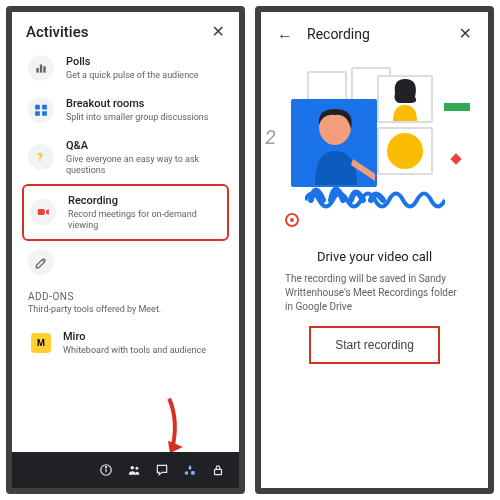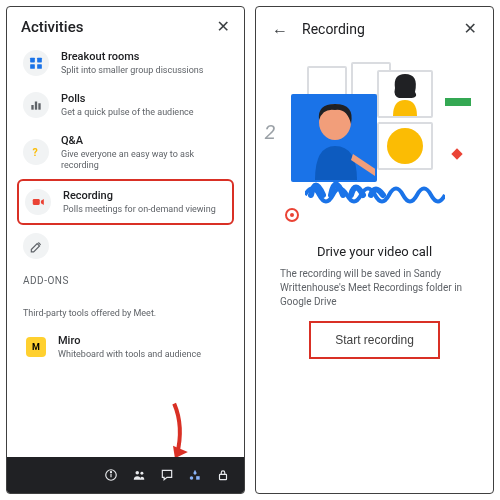--- a/index.html
+++ b/index.html
@@ -1,32 +1,32 @@
 <!DOCTYPE html>
 <html><head>
 <meta charset="utf-8">
 <style>
   * { box-sizing: border-box; margin: 0; padding: 0; }
   body { font-family: -apple-system, BlinkMacSystemFont, 'Segoe UI', Roboto, sans-serif; background: #fff; width: 500px; height: 500px; display: flex; gap: 10px; padding: 6px; }
-  .panel { flex: 1; border: 1px solid #404040; border-radius: 4px; background: #fff; display: flex; flex-direction: column; overflow: hidden; position: relative; }
+  .panel { flex: 1; border: 6px solid #404040; border-radius: 4px; background: #fff; display: flex; flex-direction: column; overflow: hidden; position: relative; }
 
   
   .p1-header { display: flex; align-items: center; justify-content: space-between; padding: 10px 14px 4px; }
   .p1-title { font-size: 15px; font-weight: 500; color: #202124; }
   .close-x { font-size: 16px; color: #3c4043; cursor: pointer; }
   .list { padding: 2px 10px 0; }
   .item { display: flex; align-items: center; padding: 8px 6px; border-radius: 6px; }
   .icon-circle { width: 26px; height: 26px; border-radius: 50%; background: #f1f3f4; display: flex; align-items: center; justify-content: center; margin-right: 12px; flex-shrink: 0; }
   .icon-circle svg { width: 14px; height: 14px; }
   .item-txt { display: flex; flex-direction: column; min-width: 0; }
   .item-title { font-size: 11px; font-weight: 500; color: #202124; line-height: 1.2; }
   .item-desc { font-size: 9px; color: #5f6368; line-height: 1.2; margin-top: 2px; }
   .highlight-box { border: 2px solid #d93025; }
   .addons-hdr { font-size: 10px; color: #5f6368; letter-spacing: 0.5px; padding: 8px 16px 0; text-transform: uppercase; }
-  .addons-sub { font-size: 9px; color: #5f6368; padding: 2px 16px 6px; margin-top: 20px; }
+  .addons-sub { font-size: 9px; color: #5f6368; padding: 2px 16px 6px; }
   .p1-bottom { margin-top: auto; background: #202124; height: 36px; display: flex; align-items: center; justify-content: flex-end; gap: 14px; padding: 0 14px; position: relative; }
   .bottom-icon { color: #e8eaed; display: flex; align-items: center; }
   .bottom-icon svg { width: 14px; height: 14px; }
   .arrow-overlay { position: absolute; bottom: 24px; right: 36px; transform: rotate(30deg); }
   .arrow-overlay svg { width: 60px; height: 60px; }
   .miro-sq { width: 20px; height: 20px; background: #ffd02f; border-radius: 4px; display: flex; align-items: center; justify-content: center; font-size: 9px; font-weight: bold; margin-right: 12px; margin-left: 3px; flex-shrink: 0; }
 
   
   .p2-header { display: flex; align-items: center; padding: 12px 16px; gap: 14px; }
   .p2-title { font-size: 14px; font-weight: 400; color: #202124; flex: 1; }
@@ -58,68 +58,68 @@
 <div class="panel">
   <div class="p1-header">
     <div class="p1-title">Activities</div>
     <div class="close-x">✕</div>
   </div>
   <div class="list">
 
     <div class="item">
       <div class="icon-circle">
         <svg viewBox="0 0 24 24">
+            <rect x="4" y="12" width="4" height="8" fill="#5f6368"></rect>
+            <rect x="10" y="6" width="4" height="14" fill="#5f6368"></rect>
+            <rect x="16" y="9" width="4" height="11" fill="#5f6368"></rect>
+          </svg>
+      </div>
+      <div class="item-txt">
+        <div class="item-title">Polls</div>
+        <div class="item-desc">Get a quick pulse of the audience</div>
+      </div>
+    </div>
+
+    <div class="item">
+      <div class="icon-circle">
+        <svg viewBox="0 0 24 24">
             <rect x="2" y="3" width="8" height="8" rx="1" fill="#1a73e8"></rect>
             <rect x="14" y="3" width="8" height="8" rx="1" fill="#1a73e8"></rect>
             <rect x="2" y="14" width="8" height="8" rx="1" fill="#1a73e8"></rect>
             <rect x="14" y="14" width="8" height="8" rx="1" fill="#1a73e8"></rect>
           </svg>
       </div>
       <div class="item-txt">
         <div class="item-title">Breakout rooms</div>
         <div class="item-desc">Split into smaller group discussions</div>
       </div>
     </div>
 
     <div class="item">
       <div class="icon-circle">
         <svg viewBox="0 0 24 24">
-            <rect x="4" y="12" width="4" height="8" fill="#5f6368"></rect>
-            <rect x="10" y="6" width="4" height="14" fill="#5f6368"></rect>
-            <rect x="16" y="9" width="4" height="11" fill="#5f6368"></rect>
-          </svg>
-      </div>
-      <div class="item-txt">
-        <div class="item-title">Polls</div>
-        <div class="item-desc">Get a quick pulse of the audience</div>
-      </div>
-    </div>
-
-    <div class="item">
-      <div class="icon-circle">
-        <svg viewBox="0 0 24 24">
             <text x="6" y="18" font-size="18" fill="#fbbc04" font-weight="bold">?</text>
           </svg>
       </div>
       <div class="item-txt">
         <div class="item-title">Q&amp;A</div>
-        <div class="item-desc">Give everyone an easy way to ask recording</div>
+        <div class="item-desc">Give everyone an easy way to ask questions</div>
       </div>
     </div>
 
     <div class="item highlight-box">
       <div class="icon-circle">
         <svg viewBox="0 0 24 24">
             <rect x="3" y="7" width="12" height="10" rx="2" fill="#ea4335"></rect>
             <path d="M17 10 L22 7 L22 17 L17 14 Z" fill="#ea4335"></path>
           </svg>
       </div>
       <div class="item-txt">
         <div class="item-title">Recording</div>
-        <div class="item-desc">Polls meetings for on-demand viewing</div>
+        <div class="item-desc">Record meetings for on-demand viewing</div>
       </div>
     </div>
 
     <div class="item">
       <div class="icon-circle">
         <svg viewBox="0 0 24 24">
             <path d="M4 18 L14 8 L18 12 L8 22 L4 22 Z" fill="none" stroke="#5f6368" stroke-width="2"></path>
             <path d="M16 6 L20 10" stroke="#5f6368" stroke-width="2"></path>
           </svg>
       </div>

